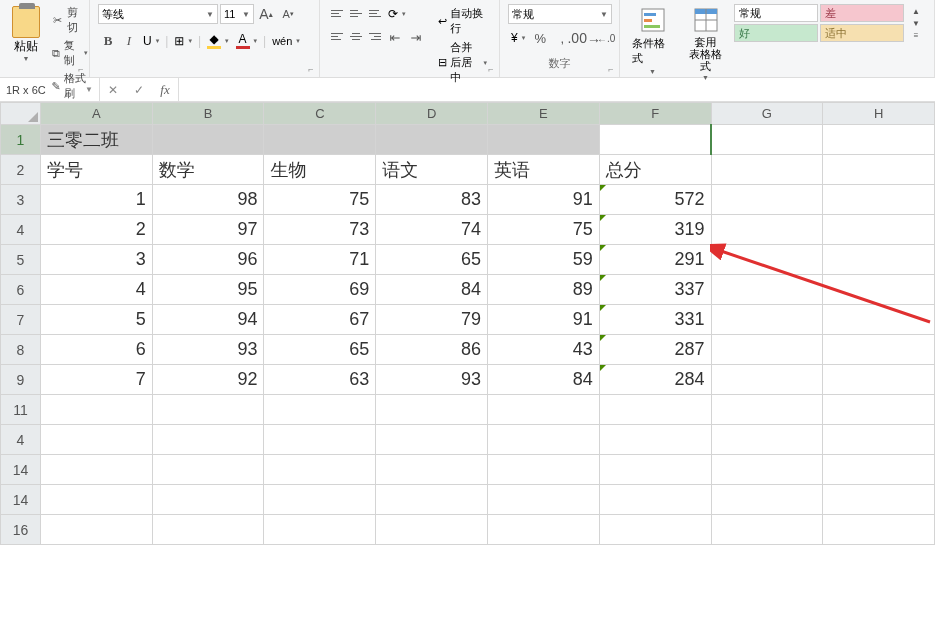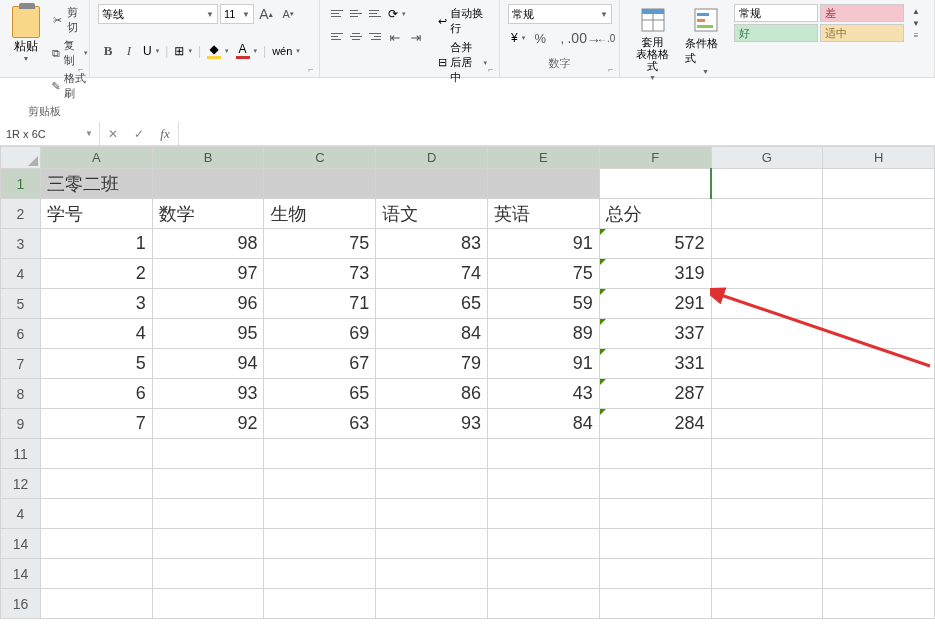--- a/index.html
+++ b/index.html
@@ -12,21 +12,21 @@
     .ribbon-content { display: flex; align-items: flex-start; gap: 4px; flex: 1; }
     
     .paste-section { display: flex; align-items: flex-start; gap: 4px; }
     .paste-big { display: flex; flex-direction: column; align-items: center; padding: 2px 4px; cursor: pointer; }
     .paste-icon { width: 28px; height: 32px; background: #f8d888; border: 1px solid #d09030; border-radius: 2px; position: relative; }
     .paste-icon::before { content: ""; position: absolute; top: -4px; left: 6px; width: 16px; height: 6px; background: #888; border-radius: 2px 2px 0 0; }
     .mini-btns { display: flex; flex-direction: column; gap: 1px; font-size: 11px; color: #444; }
     .mini-btn { display: flex; align-items: center; gap: 3px; padding: 1px 3px; cursor: pointer; }
     .mini-icon { width: 14px; height: 14px; display: inline-flex; align-items: center; justify-content: center; color: #555; }
     
-    .font-section .row1 { display: flex; gap: 2px; align-items: center; margin-bottom: 13px; }
+    .font-section .row1 { display: flex; gap: 2px; align-items: center; margin-bottom: 3px; }
     .font-section .row2 { display: flex; gap: 1px; align-items: center; }
     .combo { border: 1px solid #ccc; background: #fff; height: 20px; font-size: 11px; padding: 0 3px; display: flex; align-items: center; justify-content: space-between; cursor: pointer; }
     .combo .arrow { font-size: 8px; color: #666; margin-left: 2px; }
     .font-name { width: 120px; }
     .font-size { width: 34px; }
     .btn { width: 20px; height: 20px; display: inline-flex; align-items: center; justify-content: center; cursor: pointer; color: #555; font-size: 13px; border: 1px solid transparent; }
     .btn.bold { font-weight: bold; font-family: "Times New Roman"; }
     .btn.italic { font-style: italic; font-family: "Times New Roman"; }
     .btn-split { display: inline-flex; align-items: center; border: 1px solid transparent; }
     .btn-split .main { padding: 0 2px; height: 18px; display: flex; align-items: center; }
@@ -41,21 +41,21 @@
     .num-section { display: flex; flex-direction: column; gap: 4px; }
     .num-row { display: flex; gap: 2px; }
     
     .big-btn { display: flex; flex-direction: column; align-items: center; padding: 2px 4px; cursor: pointer; font-size: 11px; gap: 2px; }
     .big-icon { width: 28px; height: 28px; display: flex; align-items: center; justify-content: center; }
     
     .styles-grid { display: grid; grid-template-columns: 84px 84px; gap: 2px; }
     .style-cell { height: 18px; border: 1px solid #ccc; font-size: 11px; display: flex; align-items: center; padding: 0 4px; cursor: pointer; }
     
     
-    .formula-bar { height: 24px; border-bottom: 1px solid #ddd; display: flex; align-items: stretch; background: #fff; margin-top: 44px; }
+    .formula-bar { height: 24px; border-bottom: 1px solid #ddd; display: flex; align-items: stretch; background: #fff; }
     .name-box { width: 100px; border-right: 1px solid #ddd; display: flex; align-items: center; padding: 0 6px; font-size: 11px; color: #444; justify-content: space-between; }
     .name-box .dd { font-size: 8px; color: #888; }
     .fx-btns { display: flex; align-items: center; border-right: 1px solid #ddd; }
     .fx-btn { width: 26px; display: flex; align-items: center; justify-content: center; cursor: pointer; color: #888; font-size: 12px; }
     .fx-label { font-style: italic; font-family: "Times New Roman"; font-size: 13px; color: #666; }
     .formula-input { flex: 1; border: none; padding: 0 6px; font-size: 12px; outline: none; }
     
     
     .grid-wrap { position: relative; height: 535px; overflow: hidden; }
     .grid { border-collapse: collapse; table-layout: fixed; }
@@ -244,39 +244,39 @@
     <div class="ribbon-group-label">数字</div>
     <div class="dialog-launcher">⌐</div>
   </div>
 
   <div class="ribbon-group" style="flex:1">
     <div class="ribbon-content">
       <div class="big-btn">
         <div class="big-icon">
             <svg width="26" height="26">
               <rect x="2" y="2" width="22" height="22" fill="#fff" stroke="#888"></rect>
+              <rect x="4" y="6" width="12" height="3" fill="#5a9ad8"></rect>
+              <rect x="4" y="12" width="8" height="3" fill="#e88a4a"></rect>
+              <rect x="4" y="18" width="16" height="3" fill="#8ac860"></rect>
+            </svg>
+          </div>
+        <span>条件格式</span>
+          <span style="font-size:7px;color:#666">▼</span>
+      </div>
+      <div class="big-btn">
+        <div class="big-icon">
+            <svg width="26" height="26">
+              <rect x="2" y="2" width="22" height="22" fill="#fff" stroke="#888"></rect>
               <rect x="2" y="2" width="22" height="5" fill="#5a9ad8"></rect>
               <line x1="2" y1="13" x2="24" y2="13" stroke="#888"></line>
               <line x1="13" y1="2" x2="13" y2="24" stroke="#888"></line>
             </svg>
           </div>
         <span style="white-space:pre-line;text-align:center;line-height:1.1">套用
 表格格式</span>
-          <span style="font-size:7px;color:#666">▼</span>
-      </div>
-      <div class="big-btn">
-        <div class="big-icon">
-            <svg width="26" height="26">
-              <rect x="2" y="2" width="22" height="22" fill="#fff" stroke="#888"></rect>
-              <rect x="4" y="6" width="12" height="3" fill="#5a9ad8"></rect>
-              <rect x="4" y="12" width="8" height="3" fill="#e88a4a"></rect>
-              <rect x="4" y="18" width="16" height="3" fill="#8ac860"></rect>
-            </svg>
-          </div>
-        <span>条件格式</span>
           <span style="font-size:7px;color:#666">▼</span>
       </div>
       <div style="display:flex;align-items:center;gap:2px">
         <div class="styles-grid">
           <div class="style-cell" style="background:#fff">
               <span>常规</span>
             </div>
           <div class="style-cell" style="background:#f6c6ce;color:#a04050">
               <span>差</span>
             </div>
@@ -422,31 +422,20 @@
           <td class="cell num">92</td>
           <td class="cell num">63</td>
           <td class="cell num">93</td>
           <td class="cell num">84</td>
           <td class="cell num green-tri">284</td>
           <td class="cell"></td>
           <td class="cell"></td>
         </tr>
         <tr>
           <td class="row-hdr">11</td>
-          <td class="cell"></td>
-          <td class="cell"></td>
-          <td class="cell"></td>
-          <td class="cell"></td>
-          <td class="cell"></td>
-          <td class="cell"></td>
-          <td class="cell"></td>
-          <td class="cell"></td>
-        </tr>
-        <tr>
-          <td class="row-hdr">12</td>
           <td class="cell"></td>
           <td class="cell"></td>
           <td class="cell"></td>
           <td class="cell"></td>
           <td class="cell"></td>
           <td class="cell"></td>
           <td class="cell"></td>
           <td class="cell"></td>
         </tr>
         <tr>

